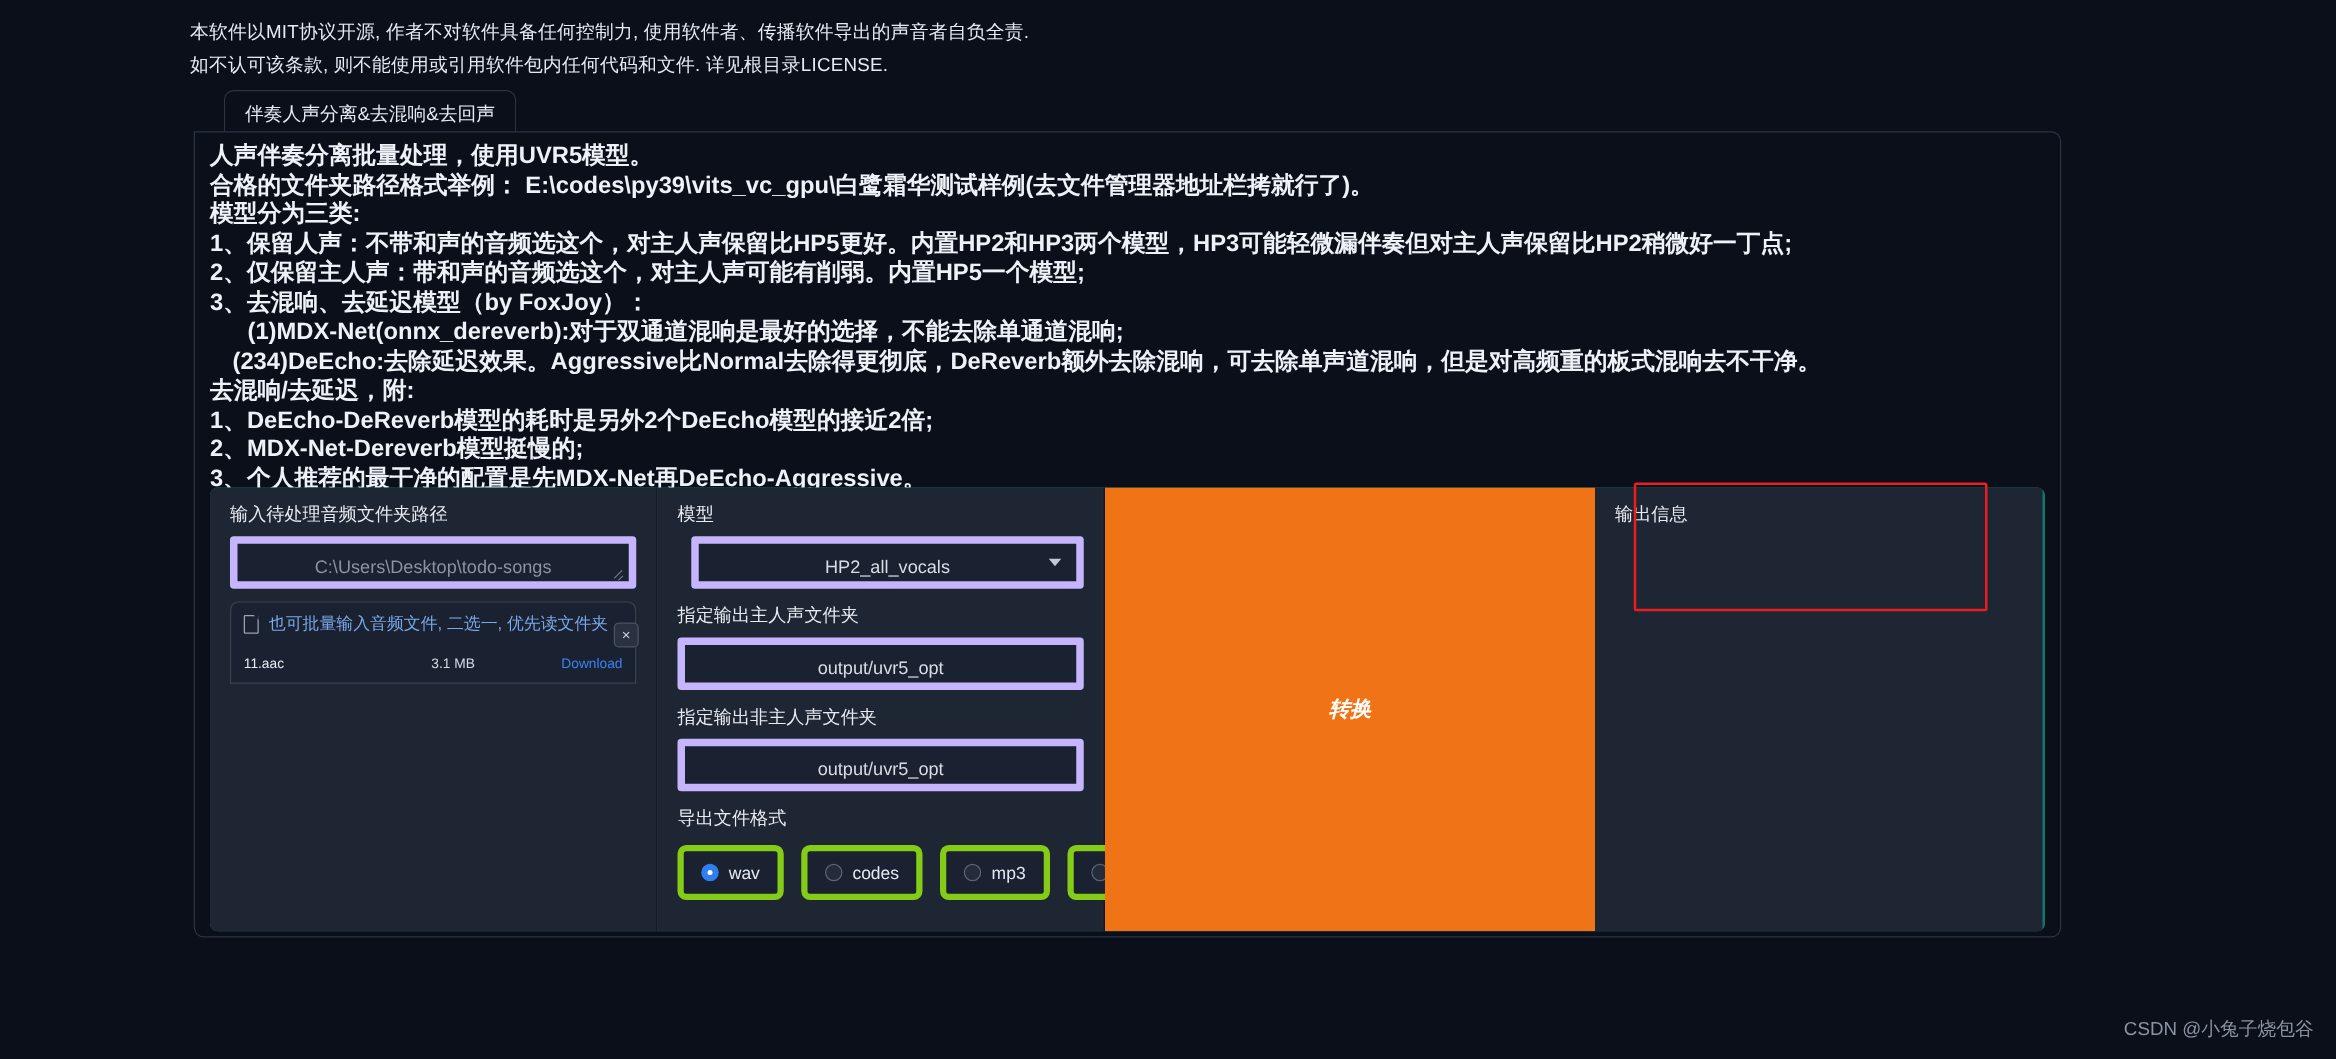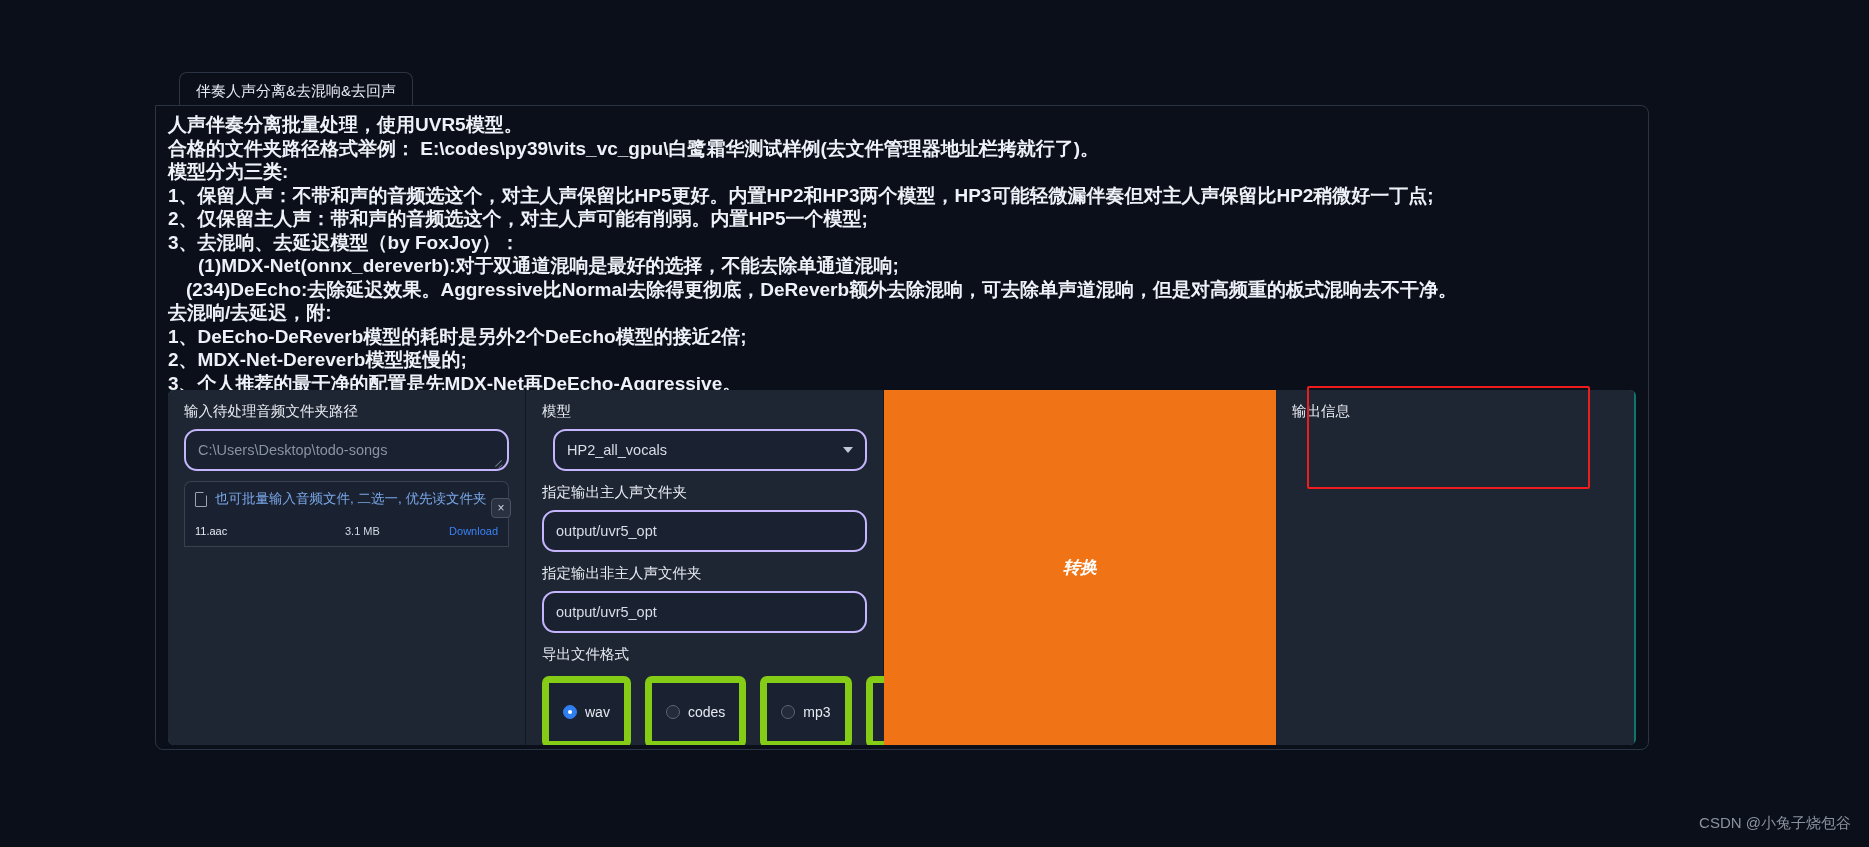--- a/index.html
+++ b/index.html
@@ -62,27 +62,28 @@
   .col-b { width: 358px; border-right: 1px solid #131722; padding: 0; }
   .col-c { width: 392px; background: #f07415; display: flex; align-items: center; justify-content: center; font-style: italic; }
   .col-d { width: 358px; }
 
   .lbl {
     color: #e8ebf2; font-size: 14.5px;
     padding: 12px 0 8px 0;
   }
   .field {
     background: #1a2130;
-    border: 2px solid #c4b5fd;
-    border-radius: 13px;
+    border: 6px solid #c4b5fd;
+    border-radius: 3px;
     color: #d8dde7;
     font-size: 14.5px;
     padding: 11px 12px;
     height: 42px;
     position: relative;
+    text-align: center;
   }
   .field.placeholder { color: #8a93a3; }
   .grip {
     position: absolute; right: 4px; bottom: 2px;
     width: 10px; height: 10px; pointer-events: none;
   }
   .grip:before, .grip:after {
     content: ""; position: absolute; background: #707a8c; height: 1px; transform: rotate(-45deg);
   }
   .grip:before { width: 9px; right: 0; bottom: 3px; }
@@ -133,22 +134,22 @@
   .caret {
     position: absolute; right: 12px; top: 50%; transform: translateY(-50%);
     width: 0; height: 0;
     border-left: 5px solid transparent; border-right: 5px solid transparent;
     border-top: 6px solid #c2c9d6;
   }
 
   .radios { display: flex; gap: 14px; padding-top: 4px; }
   .radio {
     display: flex; align-items: center; gap: 8px;
-    background: #1a2130; border: 7px solid #84cc16; border-radius: 7px;
-    padding: 21px 14px; color: #e6eaf2; font-size: 14px;
+    background: #1a2130; border: 5px solid #84cc16; border-radius: 7px;
+    padding: 9px 14px; color: #e6eaf2; font-size: 14px;
   }
   .dot {
     width: 14px; height: 14px; border-radius: 50%;
     border: 1px solid #5a6375; background: #242c3a;
     position: relative; flex: 0 0 auto;
   }
   .dot.on { border-color: #2f7ff0; background: #2f7ff0; }
   .dot.on:after {
     content: ""; position: absolute; left: 4px; top: 4px;
     width: 4px; height: 4px; border-radius: 50%; background: #fff;
@@ -171,20 +172,24 @@
   .watermark {
     position: absolute; right: 18px; bottom: 14px;
     color: #8b93a2; font-size: 15px;
   }
 </style>
 </head>
 <body>
 
 <div class="page">
 
+  <div class="legal">
+    <div>本软件以MIT协议开源, 作者不对软件具备任何控制力, 使用软件者、传播软件导出的声音者自负全责.</div>
+    <div>如不认可该条款, 则不能使用或引用软件包内任何代码和文件. 详见根目录LICENSE.</div>
+  </div>
 
   <div class="tabs">
     <div class="tab">伴奏人声分离&amp;去混响&amp;去回声</div>
   </div>
 
   <div class="panel"></div>
 
   <div class="desc">
     <div>人声伴奏分离批量处理，使用UVR5模型。</div>
     <div>合格的文件夹路径格式举例： E:\codes\py39\vits_vc_gpu\白鹭霜华测试样例(去文件管理器地址栏拷就行了)。</div>

